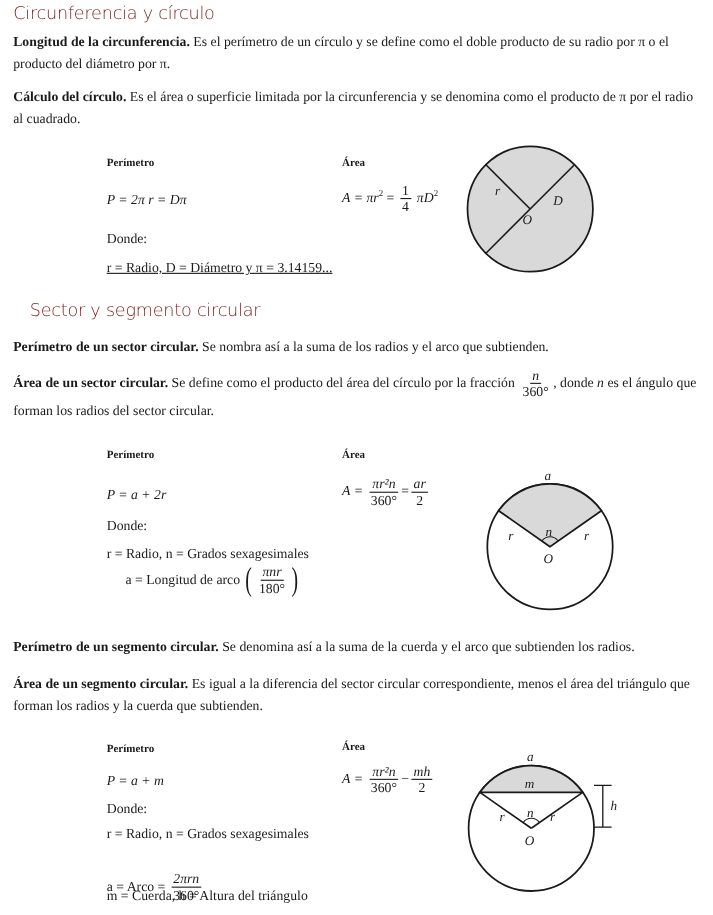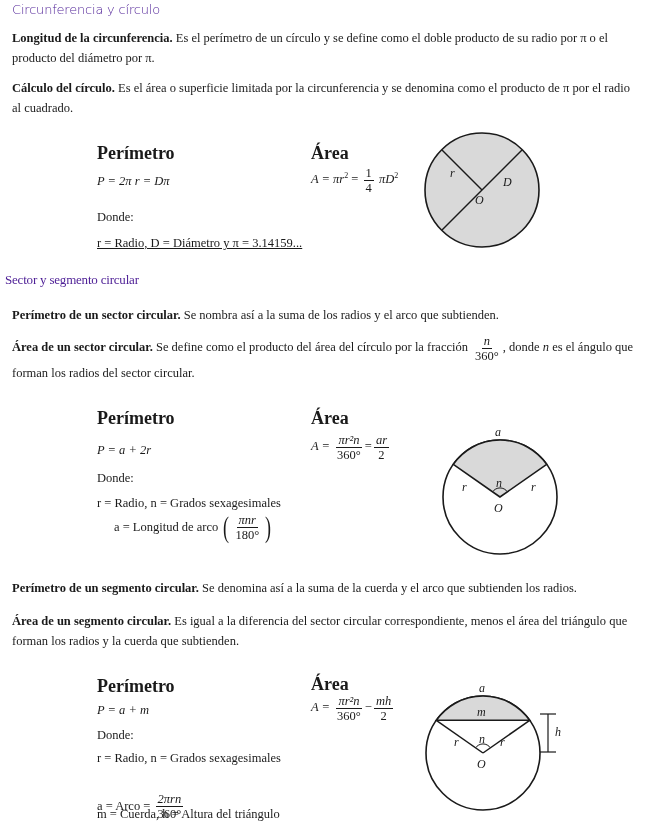--- a/index.html
+++ b/index.html
@@ -2,26 +2,26 @@
 <html><head>
   <meta charset="utf-8">
   <style>
     html, body { margin: 0; padding: 0; background: #ffffff; }
     body {
       width: 648px; height: 832px; position: relative; overflow: hidden;
       font-family: "Liberation Serif", serif; color: #1a1a1a; font-size: 12.5px;
     }
     .abs { position: absolute; white-space: nowrap; }
     .h2 {
-      font-family: "DejaVu Sans", sans-serif; font-weight: 200; font-size: 13px;
-      color: #4c1d95; letter-spacing: -0.2px;
+      font-family: "DejaVu Sans", sans-serif; font-weight: 200; font-size: 16px;
+      color: #7f1d1d; letter-spacing: -0.2px;
     }
     .para { position: absolute; left: 12px; width: 626px; line-height: 20px; font-size: 12.5px; }
     .para b { font-weight: bold; }
-    .col-head { font-weight: bold; font-size: 18px; }
+    .col-head { font-weight: bold; font-size: 10px; }
     .fml { font-size: 12.5px; }
     i { font-style: italic; }
     .frac { display: inline-flex; flex-direction: column; align-items: center; vertical-align: middle; margin: 0 2px; line-height: 14px; }
     .frac .num { border-bottom: 1px solid #1a1a1a; padding: 0 2px; }
     .frac .den { padding: 0 2px; }
     .paren { display: inline-flex; align-items: center; vertical-align: middle; }
     .paren .bk { font-size: 30px; font-weight: 100; line-height: 30px; transform: scaleX(0.6); display: inline-block; }
     sup { font-size: 8px; vertical-align: super; line-height: 0; }
     svg text { font-family: "Liberation Serif", serif; font-style: italic; font-size: 12px; fill: #1a1a1a; }
   </style>
@@ -52,21 +52,21 @@
 
 <svg class="abs" style="left:415px; top:122px;" width="140" height="140">
   <circle cx="67" cy="68" r="57" fill="#d9d9d9" stroke="#1a1a1a" stroke-width="1.6"></circle>
   <line x1="27" y1="28" x2="67" y2="68" stroke="#1a1a1a" stroke-width="1.5"></line>
   <line x1="107" y1="28" x2="27" y2="108" stroke="#1a1a1a" stroke-width="1.5"></line>
   <text x="35" y="55">r</text>
   <text x="88" y="64">D</text>
   <text x="60" y="82">O</text>
 </svg>
 
-<div class="abs h2" style="left:5px; top:272px;font-family:Liberation Serif, serif;">Sector y segmento circular</div>
+<div class="abs h2" style="left:27px; top:272px;">Sector y segmento circular</div>
 
 <div class="para" style="top:305px;">
   <b>Perímetro de un sector circular.</b><span> Se nombra así a la suma de los radios y el arco que subtienden.</span>
 </div>
 <div class="para" style="top:334px; line-height:20px;">
   <b>Área de un sector circular.</b><span> Se define como el producto del área del círculo por la fracción </span><span class="frac">
       <i class="num">n</i>
       <span class="den">360°</span>
     </span><span>, donde </span><i>n</i><span> es el ángulo que forman los radios del sector circular.</span>
 </div>

